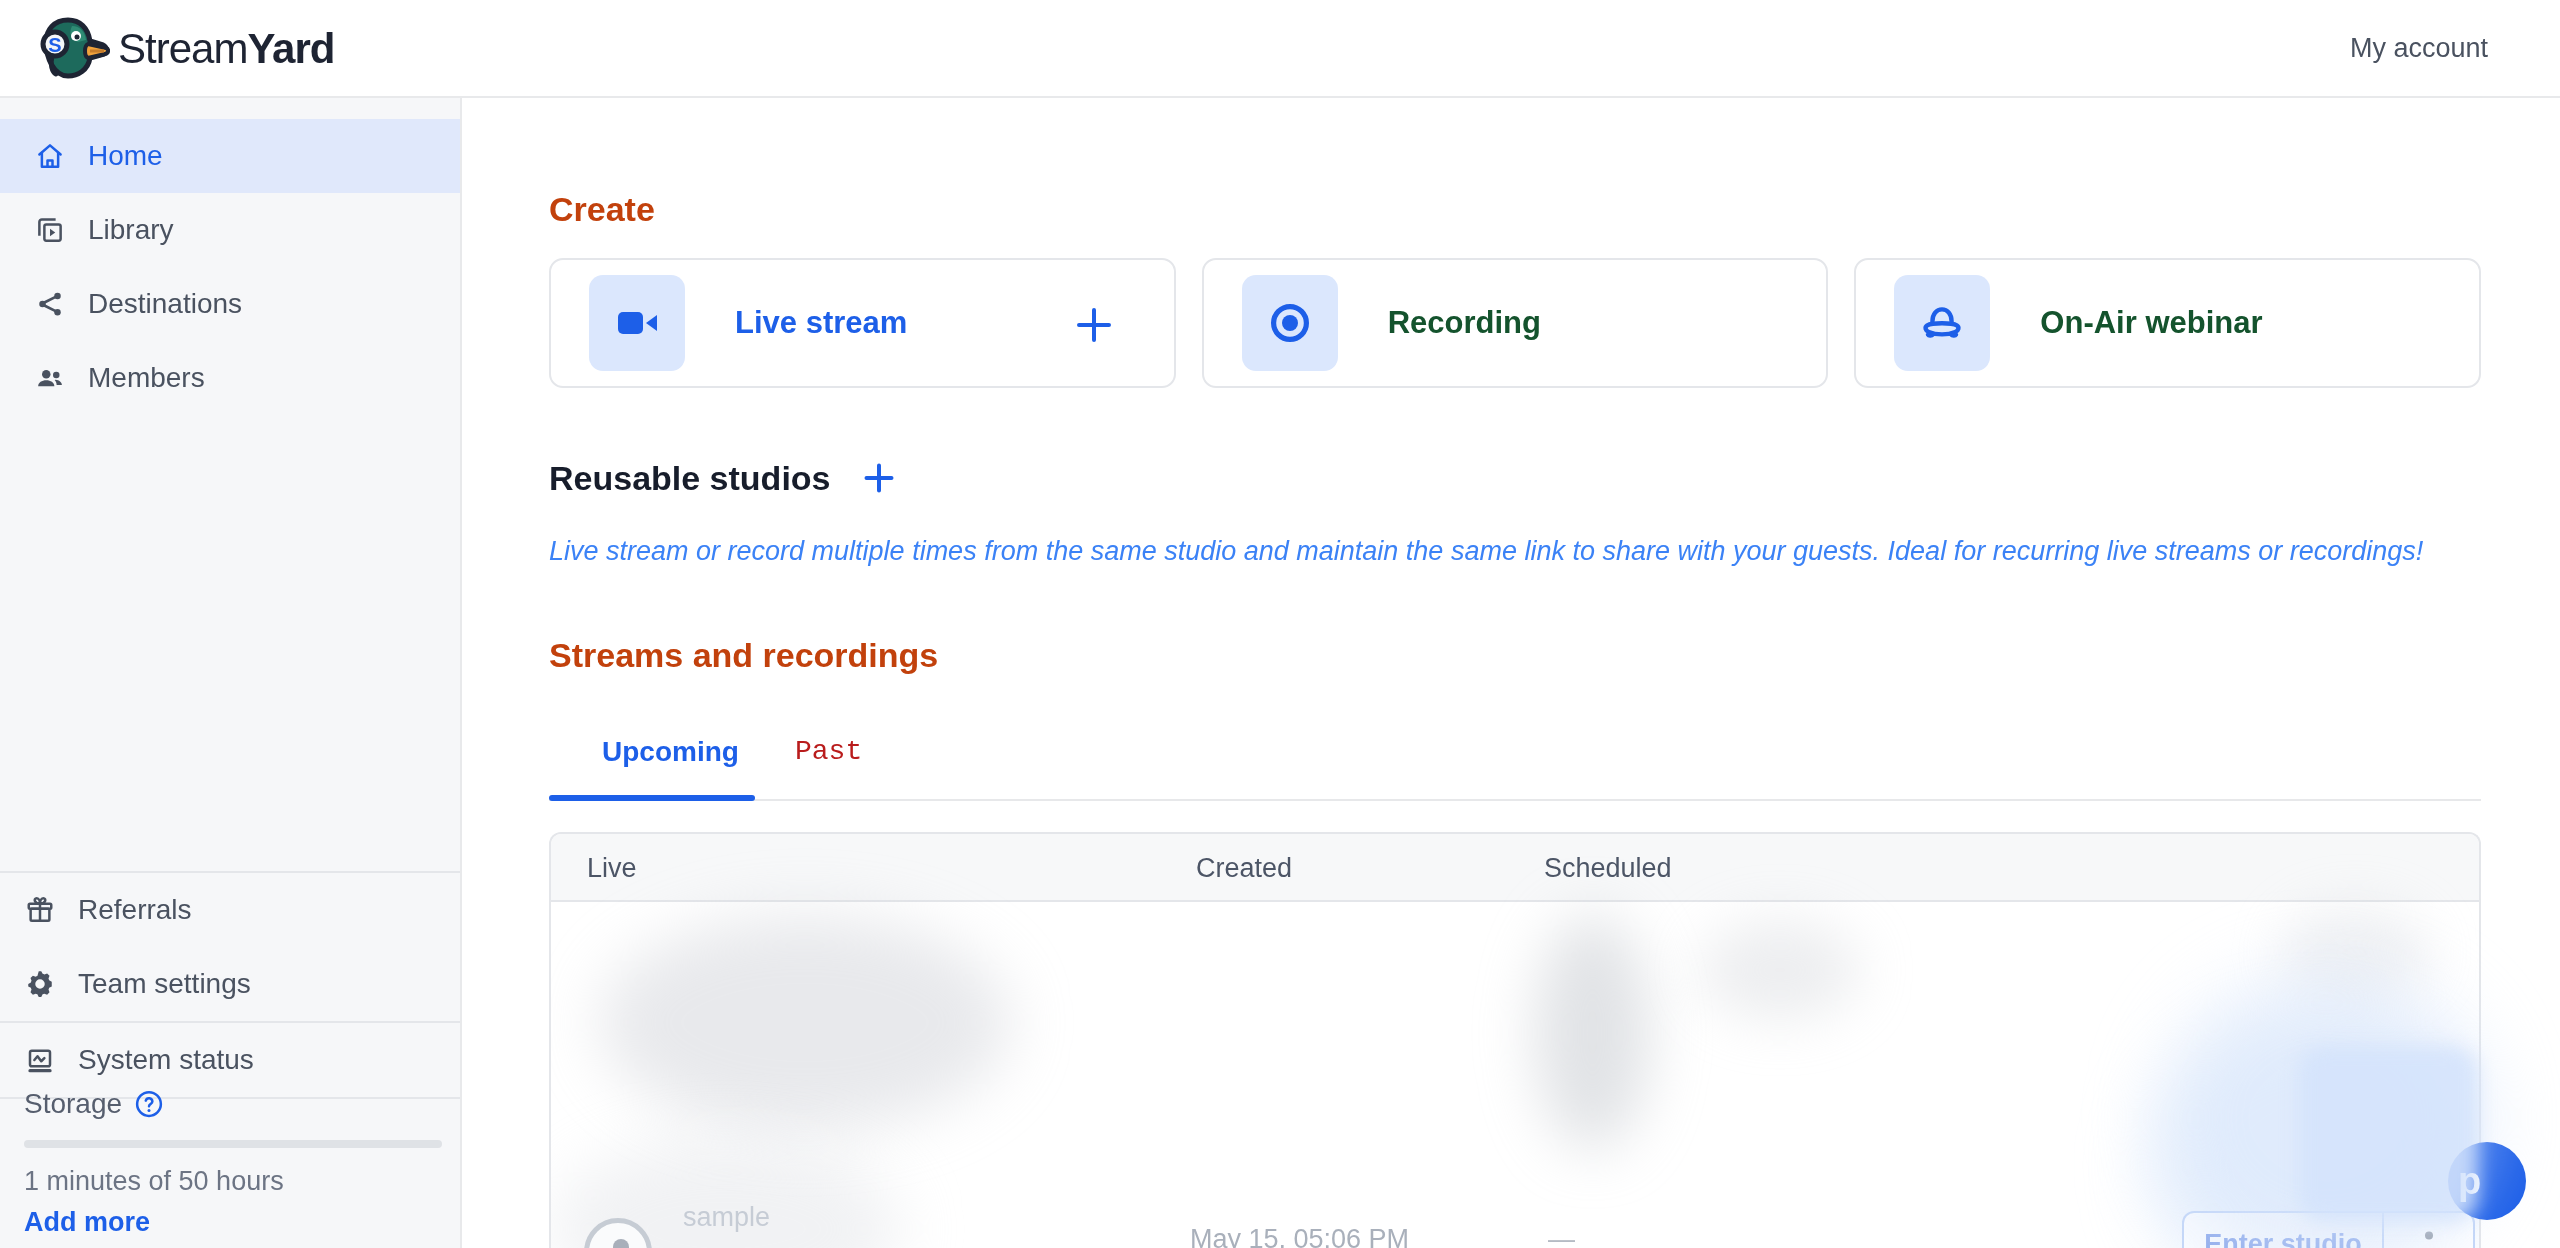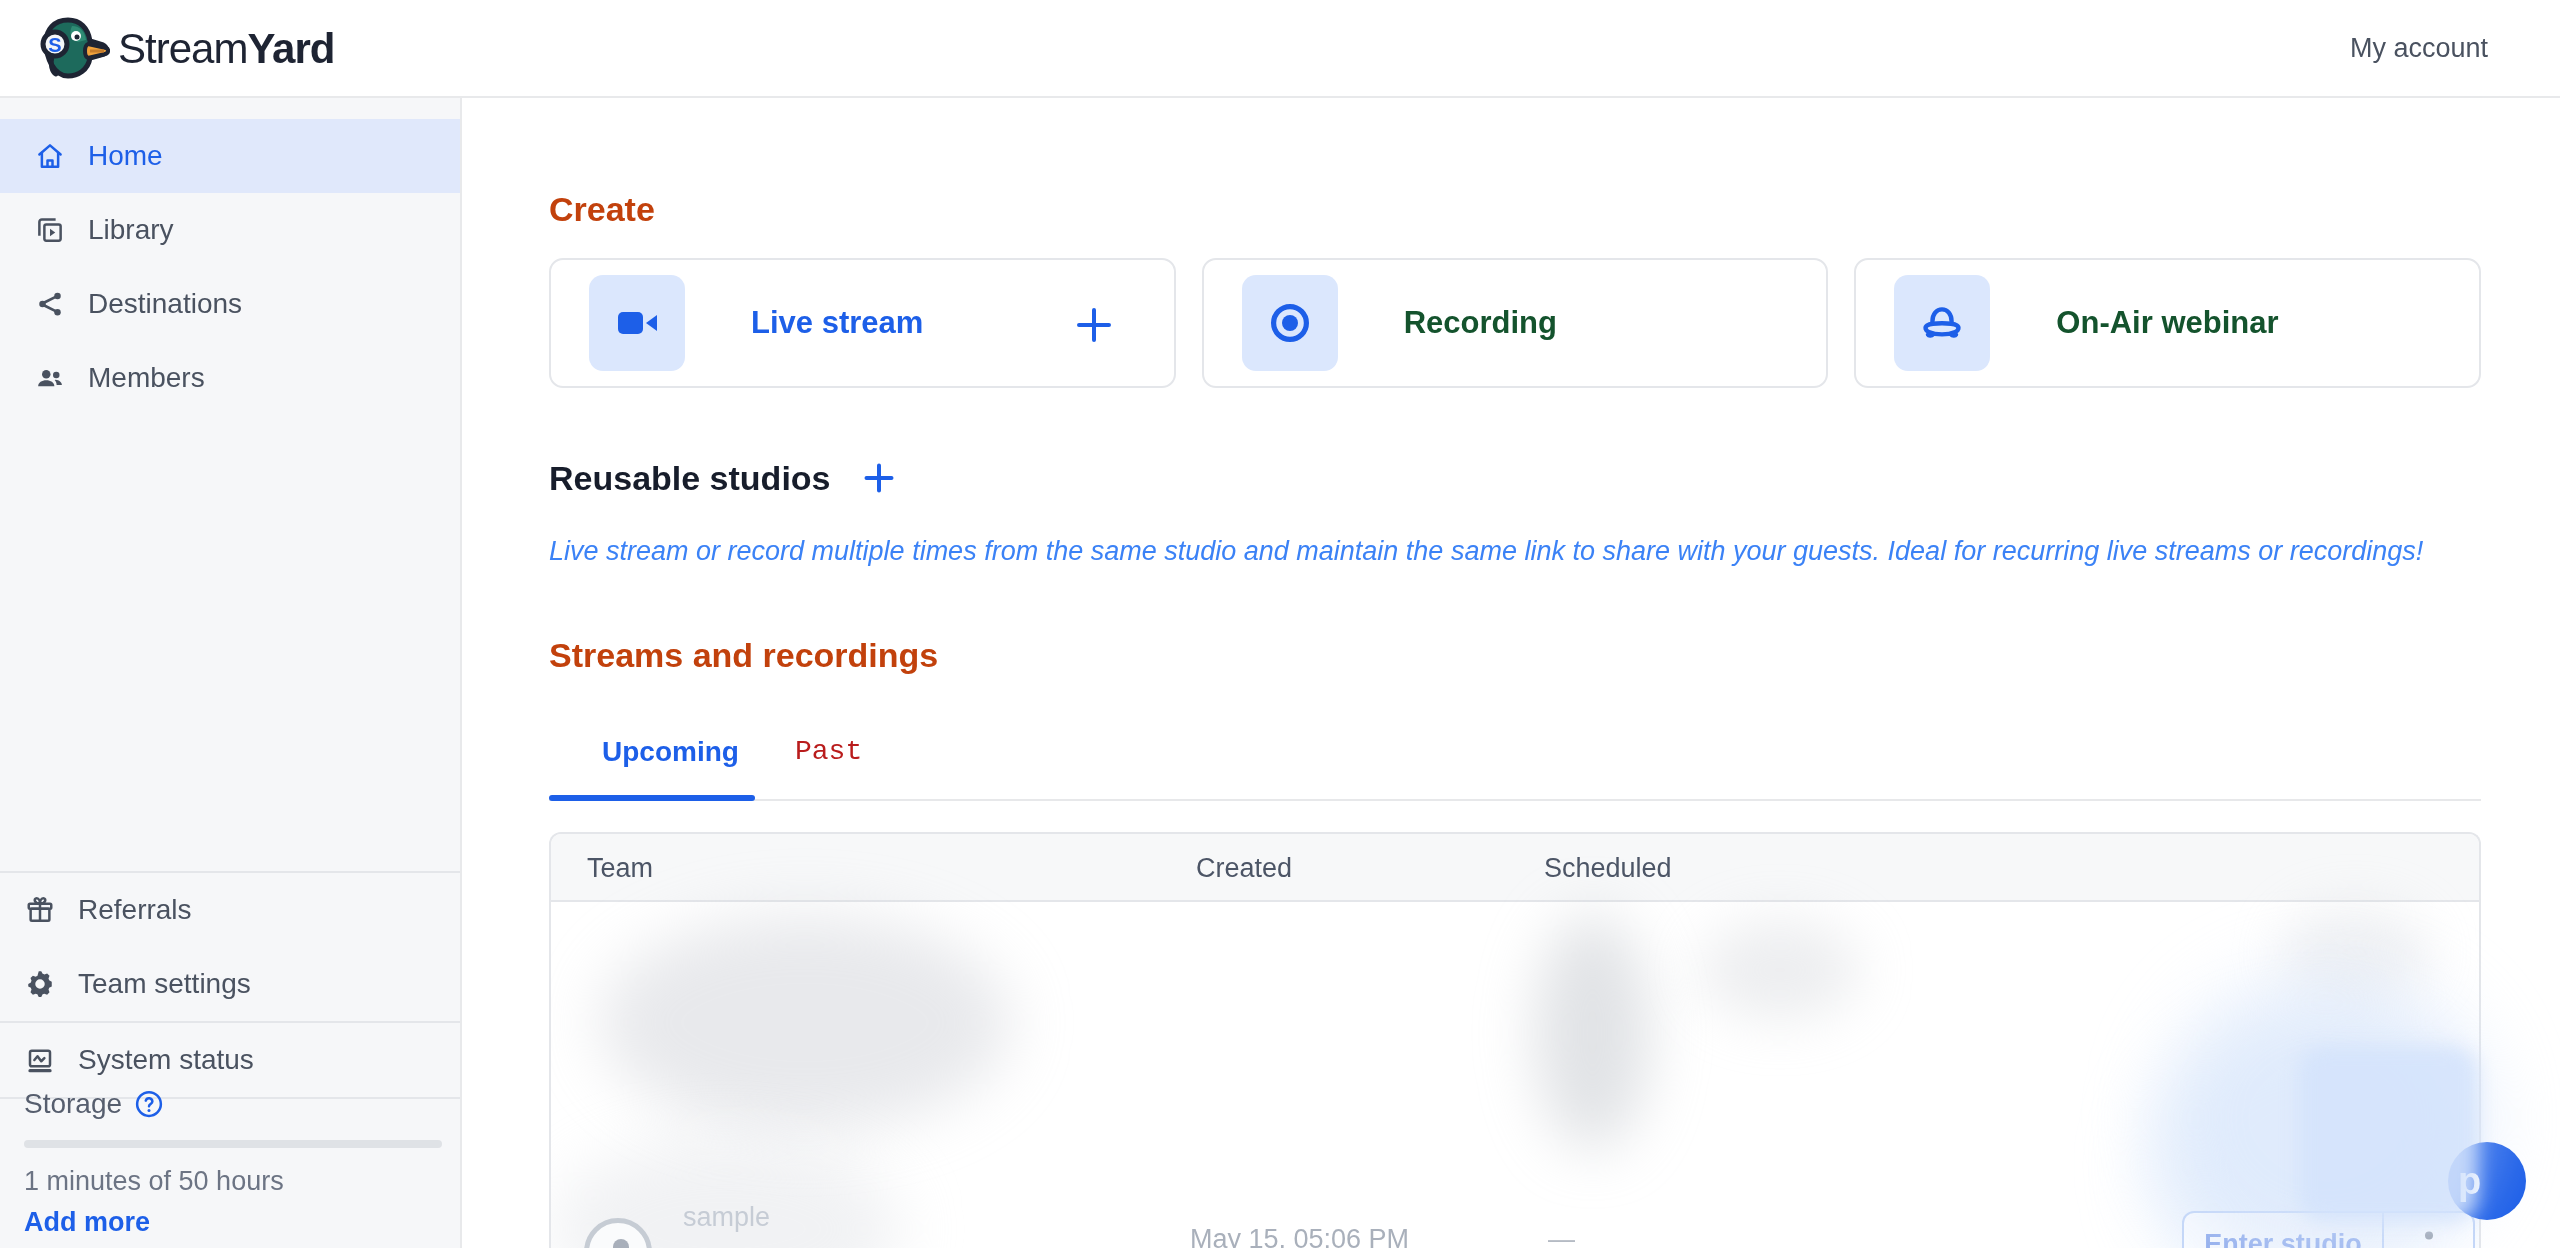--- a/index.html
+++ b/index.html
@@ -38,21 +38,21 @@
   .storage-bar { margin-top:20px; height:8px; width:418px; background:#dfe2e6; border-radius:4px; }
   .storage-usage { margin-top:18px; font-size:27px; color:#6c7484; }
   .storage-add { margin-top:10px; font-size:27px; font-weight:700; color:#1d5fe8; cursor:pointer; }
 
   
   .main { position:absolute; left:462px; top:98px; width:2098px; height:1150px; background:#fff; }
   .h-title { position:absolute; left:87px; font-size:34px; font-weight:700; color:#c2410c; }
   .create-title { top:92px; }
   .cards { position:absolute; left:87px; top:160px; width:1932px; display:flex; gap:26px; }
   .card { flex:1; height:130px; background:#fff; border:2px solid #e4e6ea; border-radius:14px;
-          display:flex; align-items:center; padding-left:38px; position:relative; cursor:pointer;gap:16px; }
+          display:flex; align-items:center; padding-left:38px; position:relative; cursor:pointer; }
   .tile { width:96px; height:96px; border-radius:14px; background:#dbe7fd;
           display:flex; align-items:center; justify-content:center; color:#1d5fe8; }
   .tile svg { width:48px; height:48px; }
   .card-label { margin-left:50px; font-size:31px; font-weight:700; color:#14532d; }
   .card-label.blue { color:#1d5fe8; }
   .card-plus { position:absolute; right:56px; top:41px; width:48px; height:48px; color:#1d5fe8; }
   .card-plus svg { width:48px; height:48px; }
 
   .reusable-head { position:absolute; left:87px; top:360px; display:flex; align-items:center; }
   .reusable-head .h { font-size:34px; font-weight:700; }
@@ -283,21 +283,21 @@
 
     <div class="h-title streams-title">Streams and recordings</div>
 
     <div class="tab tab-upcoming">Upcoming</div>
     <div class="tab tab-past">Past</div>
     <div class="tab-underline"></div>
     <div class="tab-baseline"></div>
 
     <div class="table">
       <div class="thead">
-        <span class="th th-title">Team</span>
+        <span class="th th-title">Live</span>
         <span class="th th-created">Created</span>
         <span class="th th-scheduled">Scheduled</span>
       </div>
       <div class="tbody">
         <div class="blob blob-a"></div>
         <div class="blob blob-b"></div>
         <div class="blob blob-c"></div>
         <div class="blob blob-d"></div>
         <div class="blob blob-e"></div>
         <div class="blob blob-f"></div>

